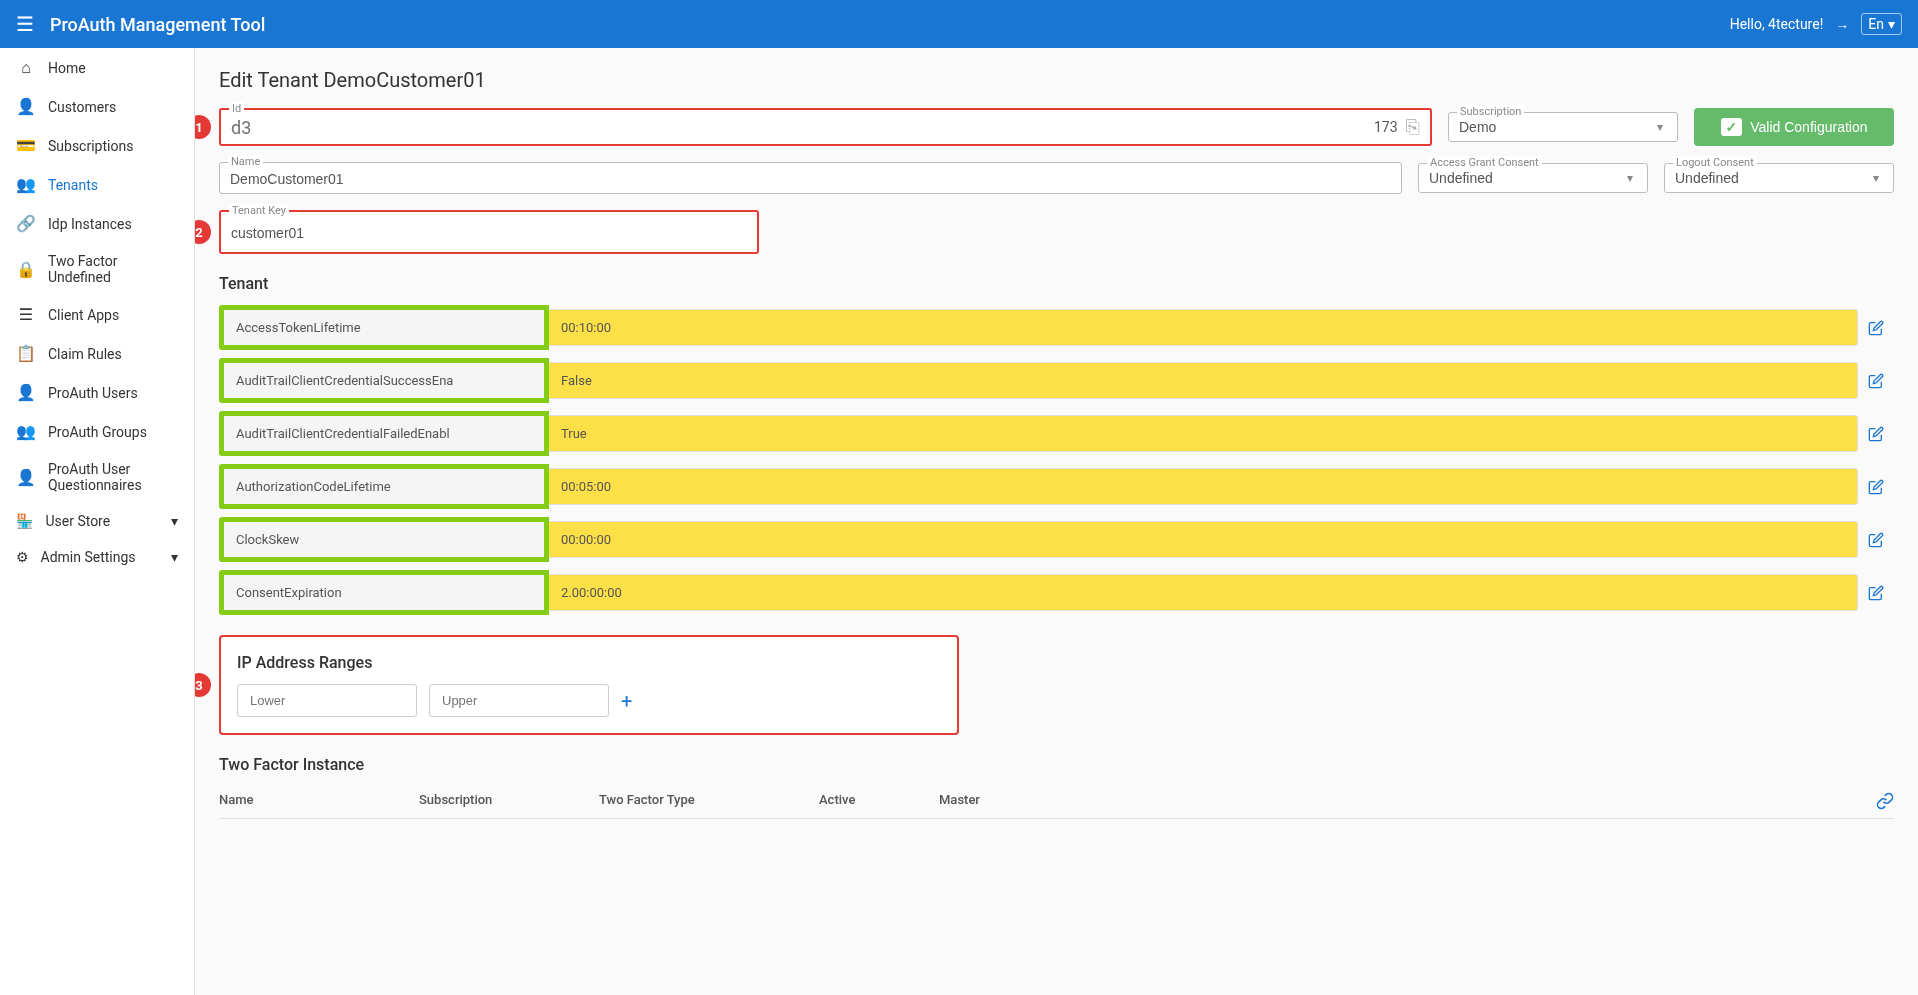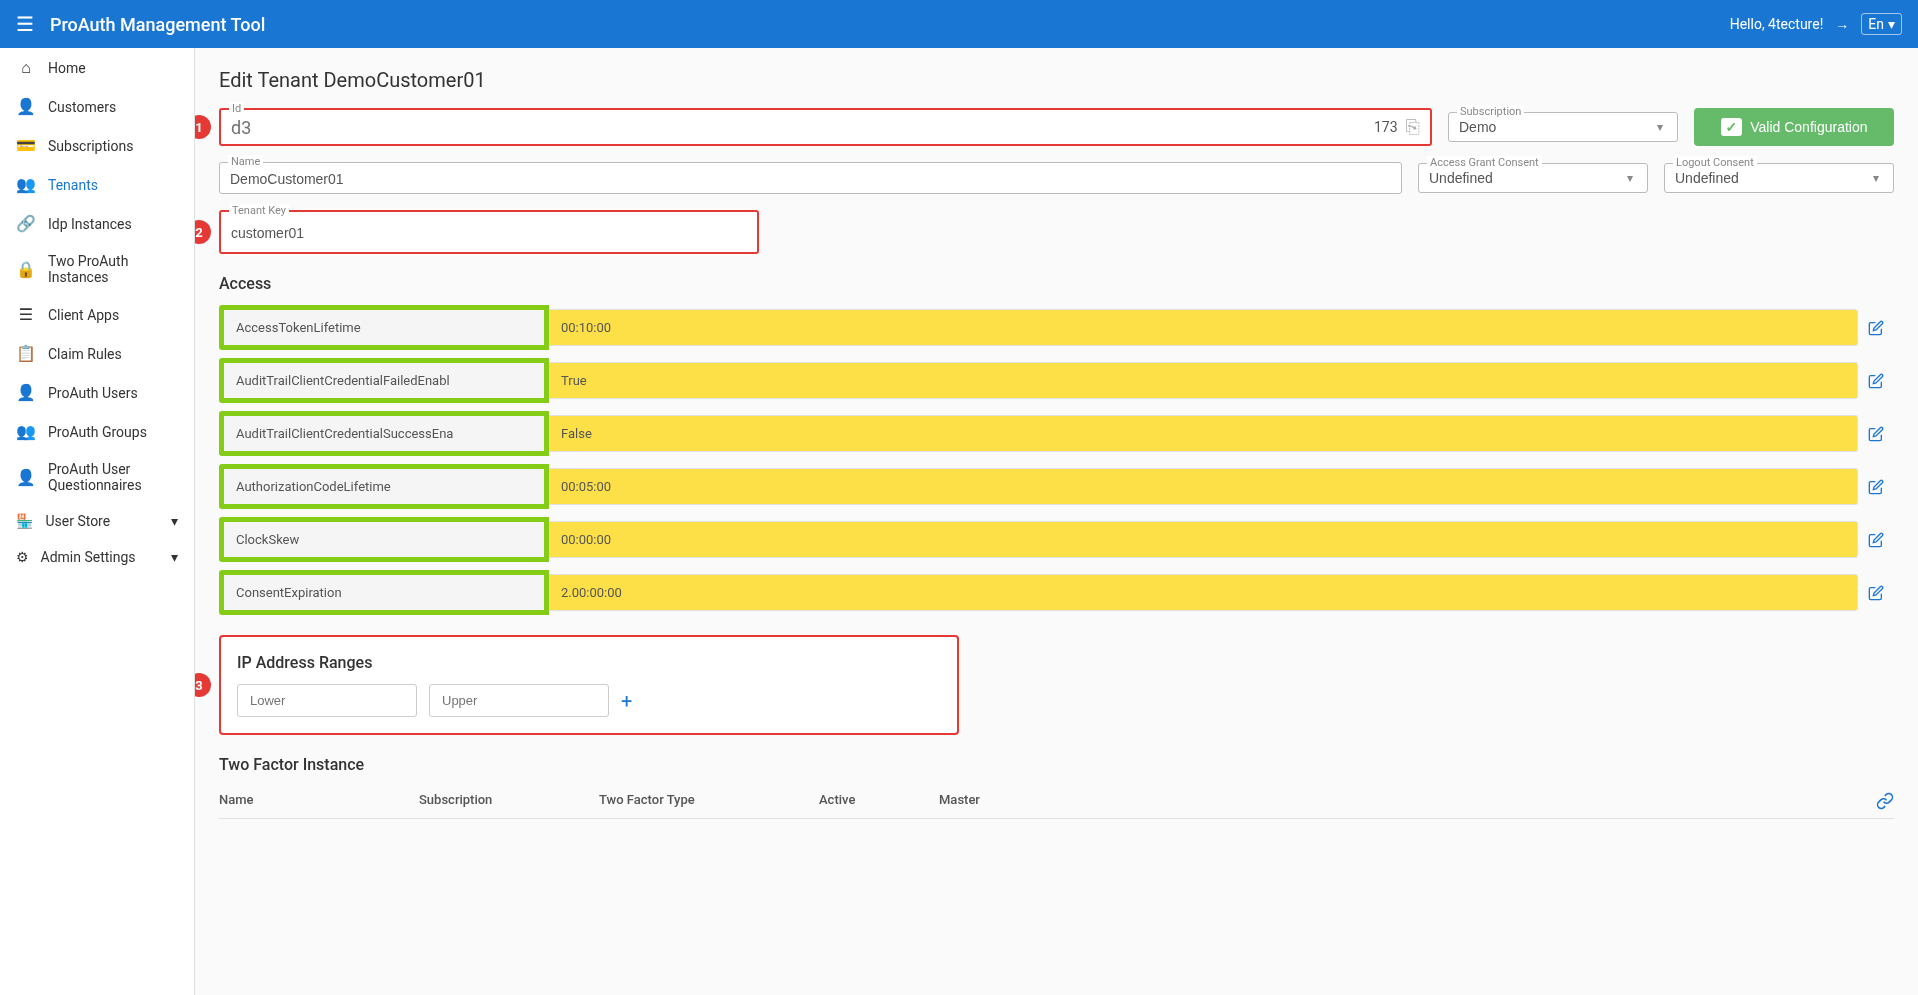--- a/index.html
+++ b/index.html
@@ -112,21 +112,21 @@
     <div class="sidebar-item active">
       <span class="icon">👥</span>
       <span>Tenants</span>
     </div>
     <div class="sidebar-item">
       <span class="icon">🔗</span>
       <span>Idp Instances</span>
     </div>
     <div class="sidebar-item">
       <span class="icon">🔒</span>
-      <span>Two ProAuth Instances</span>
+      <span>Two Factor Undefined</span>
     </div>
     <div class="sidebar-item">
       <span class="icon">☰</span>
       <span>Client Apps</span>
     </div>
     <div class="sidebar-item">
       <span class="icon">📋</span>
       <span>Claim Rules</span>
     </div>
     <div class="sidebar-item">
@@ -215,48 +215,48 @@
 
     <div style="display:flex;gap:16px;align-items:center;margin-bottom:20px;position:relative;">
       <div class="badge" style="left:-32px;top:50%;transform:translateY(-50%);position:absolute;">2</div>
       <div class="field-group highlighted" style="max-width:540px;width:100%;">
         <span class="field-label">Tenant Key</span>
         <input type="text" class="field-input" style="height: 28px;" value="customer01">
       </div>
     </div>
 
     <div style="margin-bottom:20px;">
-      <div class="section-title">Access</div>
+      <div class="section-title">Tenant</div>
       <div class="options-table">
 
         <div class="option-row">
           <div class="option-key">AccessTokenLifetime</div>
           <div class="option-val">00:10:00</div>
           <div class="option-edit">
             <svg width="16" height="16" viewBox="0 0 24 24" fill="none" stroke="#1976d2" stroke-width="2">
                 <path d="M11 4H4a2 2 0 0 0-2 2v14a2 2 0 0 0 2 2h14a2 2 0 0 0 2-2v-7"></path>
                 <path d="M18.5 2.5a2.121 2.121 0 0 1 3 3L12 15l-4 1 1-4 9.5-9.5z"></path>
               </svg>
           </div>
         </div>
 
         <div class="option-row">
+          <div class="option-key">AuditTrailClientCredentialSuccessEna</div>
+          <div class="option-val">False</div>
+          <div class="option-edit">
+            <svg width="16" height="16" viewBox="0 0 24 24" fill="none" stroke="#1976d2" stroke-width="2">
+                <path d="M11 4H4a2 2 0 0 0-2 2v14a2 2 0 0 0 2 2h14a2 2 0 0 0 2-2v-7"></path>
+                <path d="M18.5 2.5a2.121 2.121 0 0 1 3 3L12 15l-4 1 1-4 9.5-9.5z"></path>
+              </svg>
+          </div>
+        </div>
+
+        <div class="option-row">
           <div class="option-key">AuditTrailClientCredentialFailedEnabl</div>
           <div class="option-val">True</div>
-          <div class="option-edit">
-            <svg width="16" height="16" viewBox="0 0 24 24" fill="none" stroke="#1976d2" stroke-width="2">
-                <path d="M11 4H4a2 2 0 0 0-2 2v14a2 2 0 0 0 2 2h14a2 2 0 0 0 2-2v-7"></path>
-                <path d="M18.5 2.5a2.121 2.121 0 0 1 3 3L12 15l-4 1 1-4 9.5-9.5z"></path>
-              </svg>
-          </div>
-        </div>
-
-        <div class="option-row">
-          <div class="option-key">AuditTrailClientCredentialSuccessEna</div>
-          <div class="option-val">False</div>
           <div class="option-edit">
             <svg width="16" height="16" viewBox="0 0 24 24" fill="none" stroke="#1976d2" stroke-width="2">
                 <path d="M11 4H4a2 2 0 0 0-2 2v14a2 2 0 0 0 2 2h14a2 2 0 0 0 2-2v-7"></path>
                 <path d="M18.5 2.5a2.121 2.121 0 0 1 3 3L12 15l-4 1 1-4 9.5-9.5z"></path>
               </svg>
           </div>
         </div>
 
         <div class="option-row">
           <div class="option-key">AuthorizationCodeLifetime</div>

